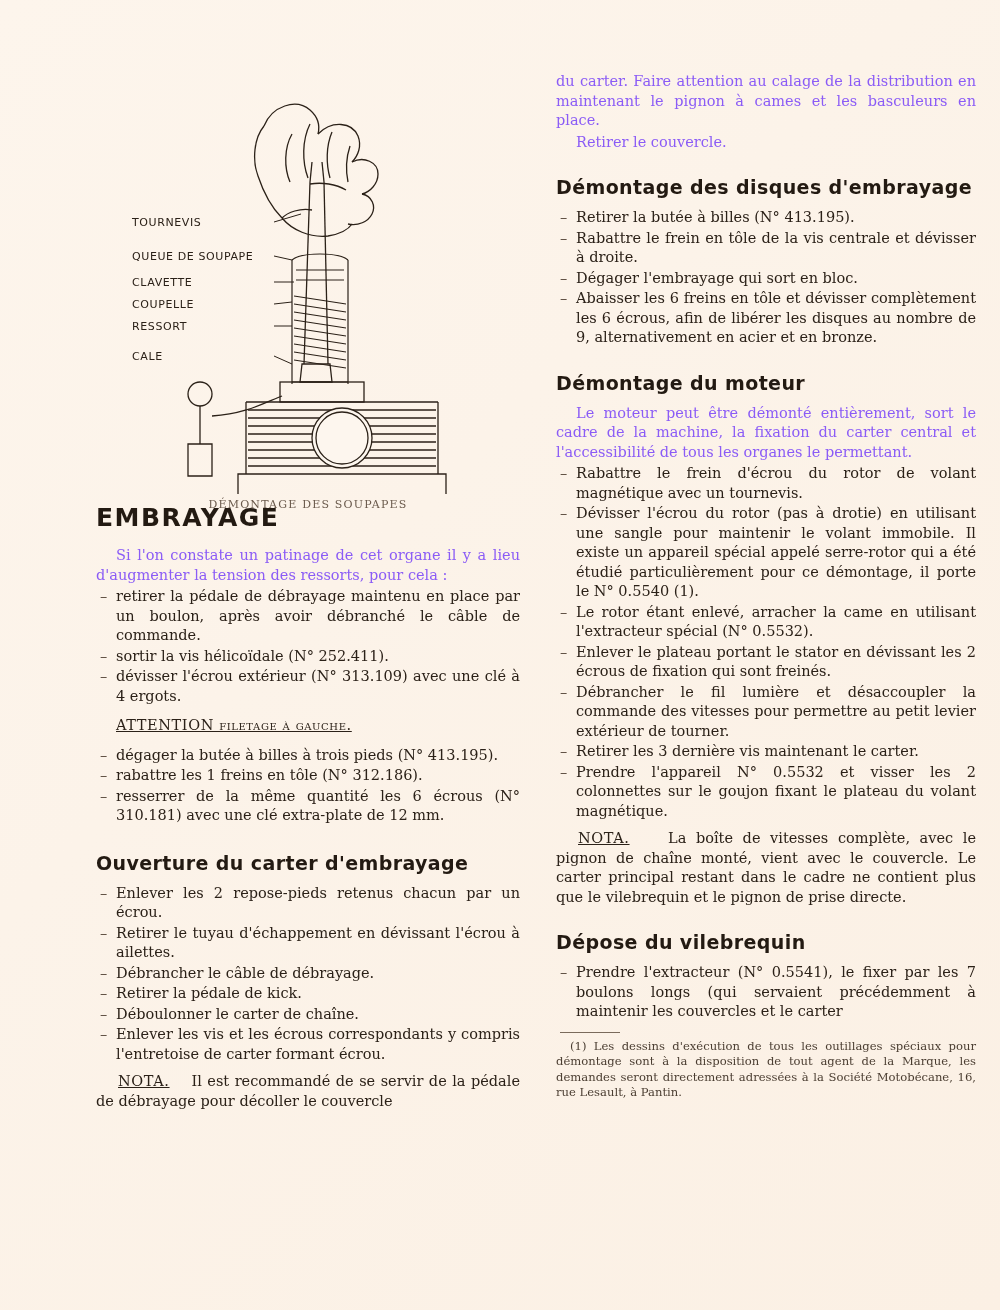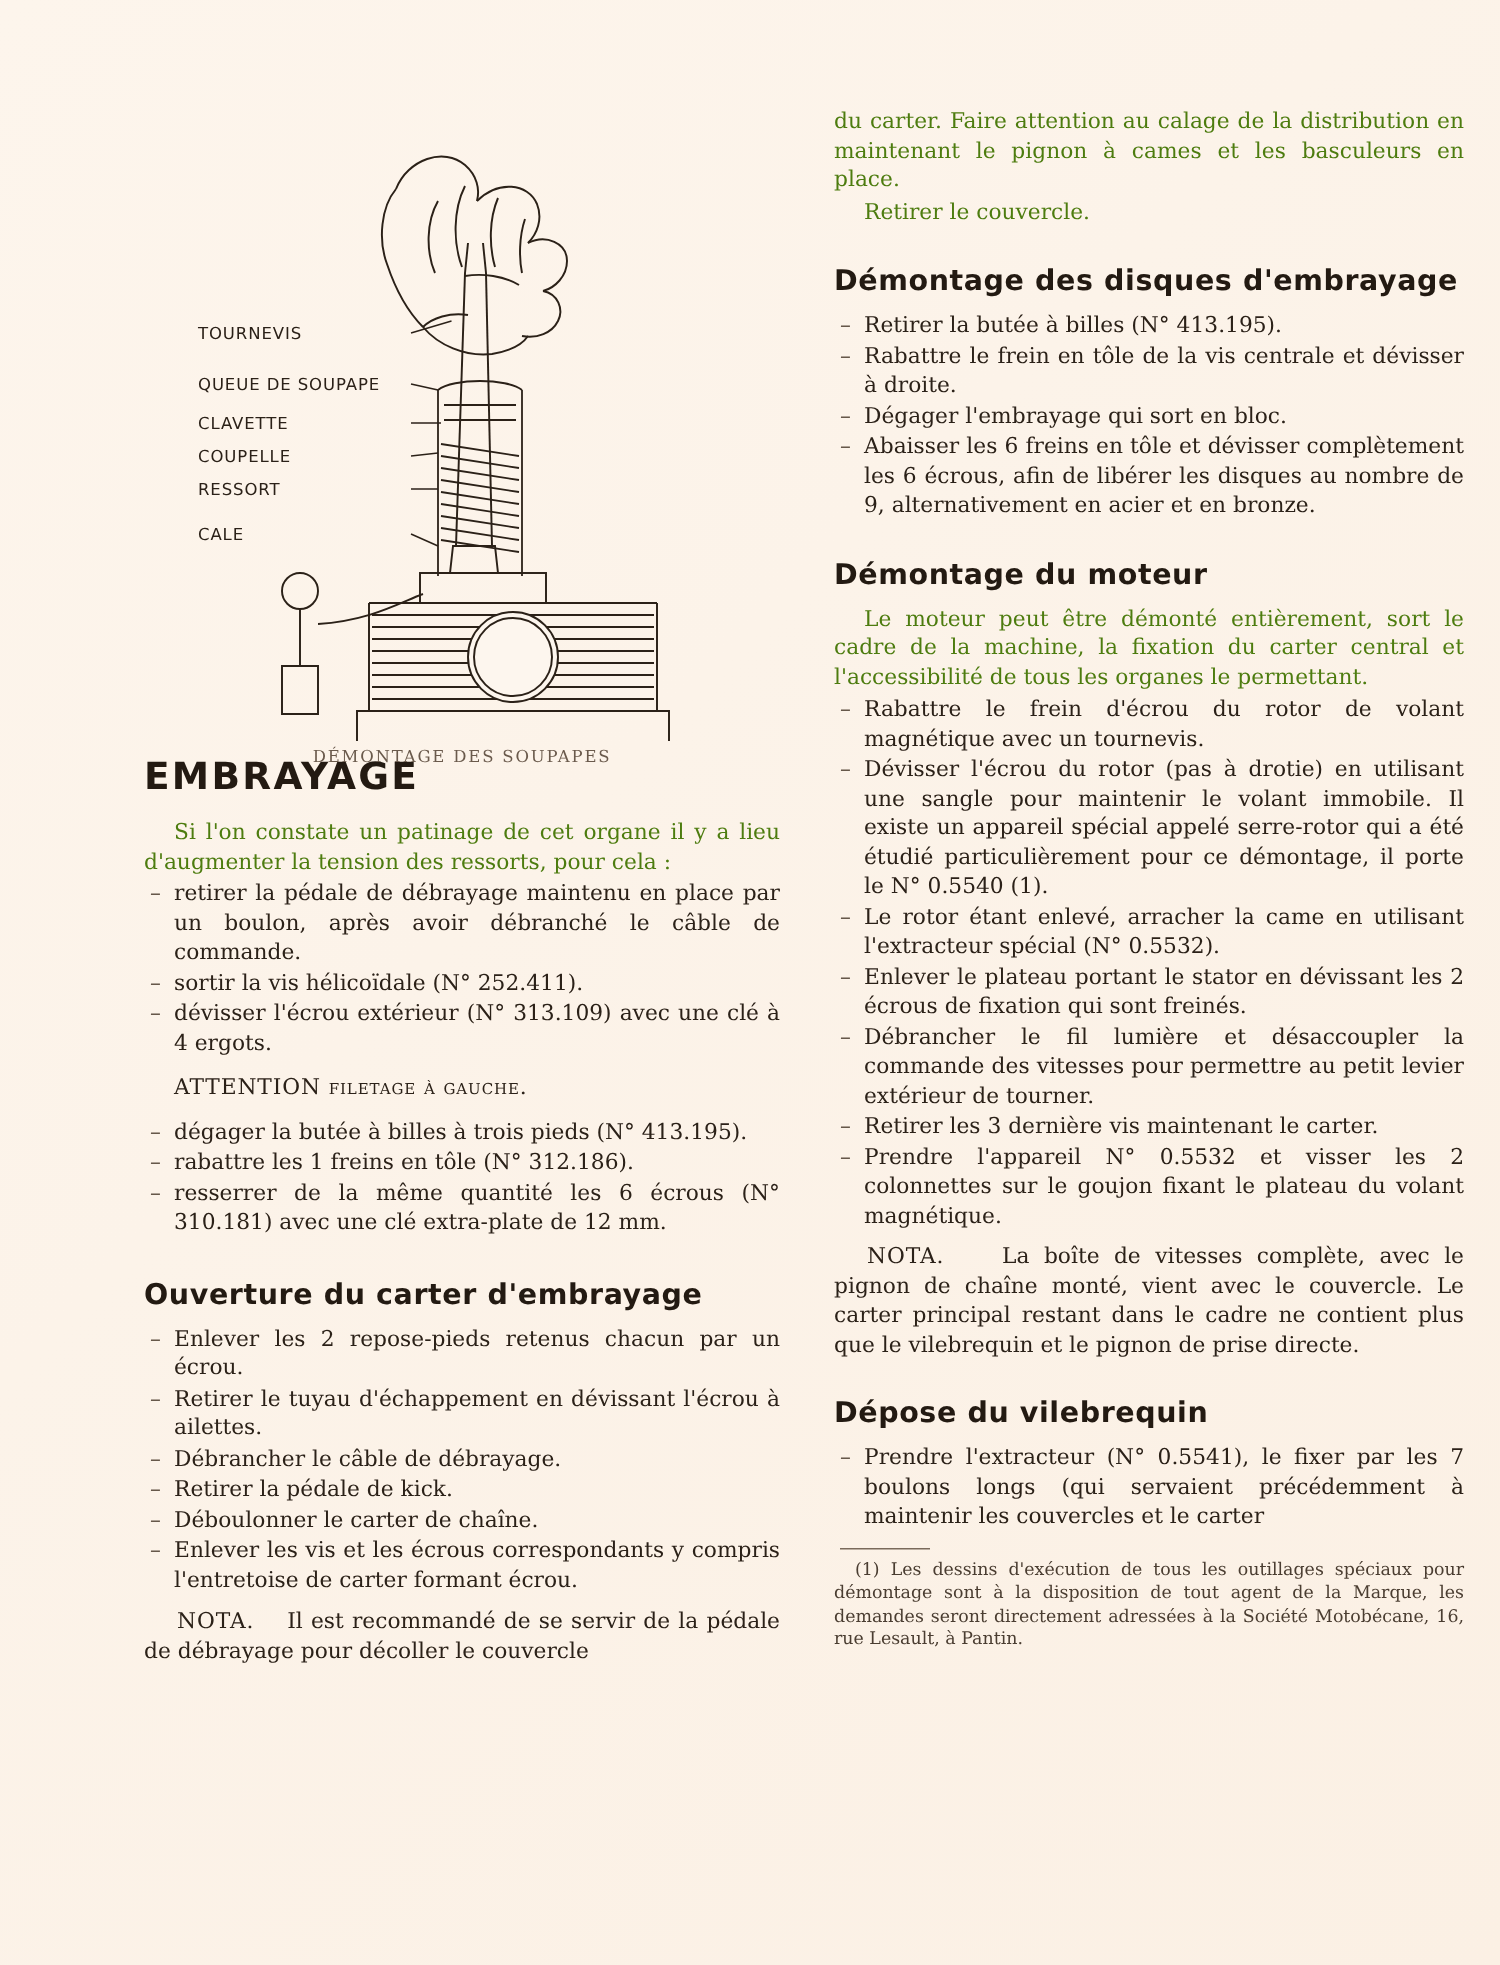--- a/index.html
+++ b/index.html
@@ -77,21 +77,21 @@
     color: #231a12;
   }
   h2.sub-title.right {
     margin-top: 24px;
   }
   p.para {
     font-size: 14.5px;
     line-height: 19.5px;
     text-align: justify;
     margin: 0 0 2px 0;
-    color: #4d7c0f;
+    color: #8b5cf6;
   }
   p.para.indent {
     text-indent: 20px;
   }
   ul.dash-list {
     list-style: none;
     margin: 0;
     padding: 0;
   }
   ul.dash-list li {
@@ -110,21 +110,21 @@
     top: 0;
     color: #5d4e40;
   }
   p.attention {
     font-size: 14.5px;
     line-height: 19.5px;
     margin: 10px 0 10px 0;
     padding-left: 20px;
     color: #2b2118;
   }
-  .sc { font-variant: small-caps; letter-spacing: 0.6px; }
+  .sc { font-variant: small-caps; letter-spacing: 0.6px; text-decoration: underline; }
   p.nota {
     font-size: 14.5px;
     line-height: 19.5px;
     text-align: justify;
     margin: 8px 0 0 0;
     text-indent: 22px;
     color: #2b2118;
   }
   .footnote-rule {
     width: 60px;

